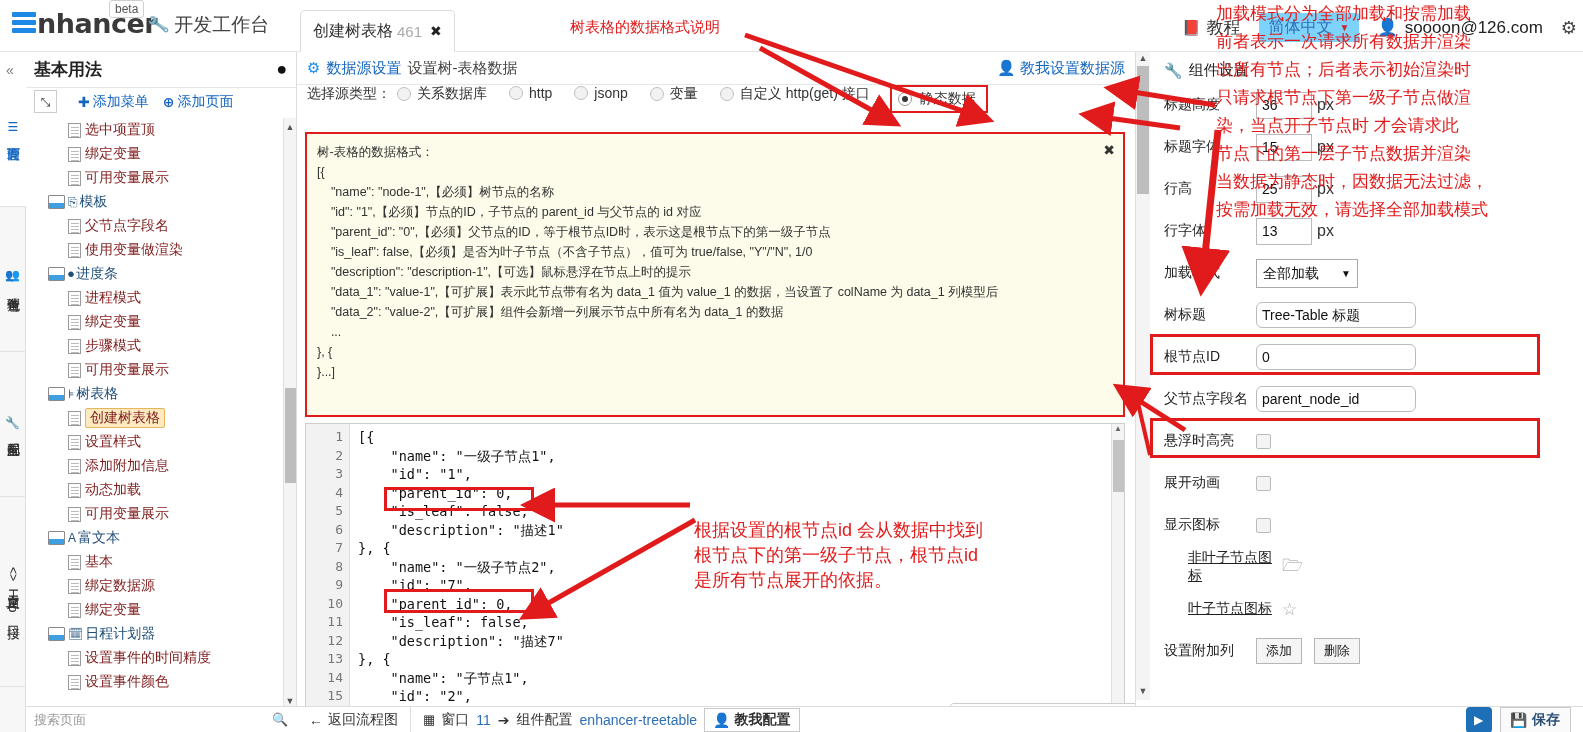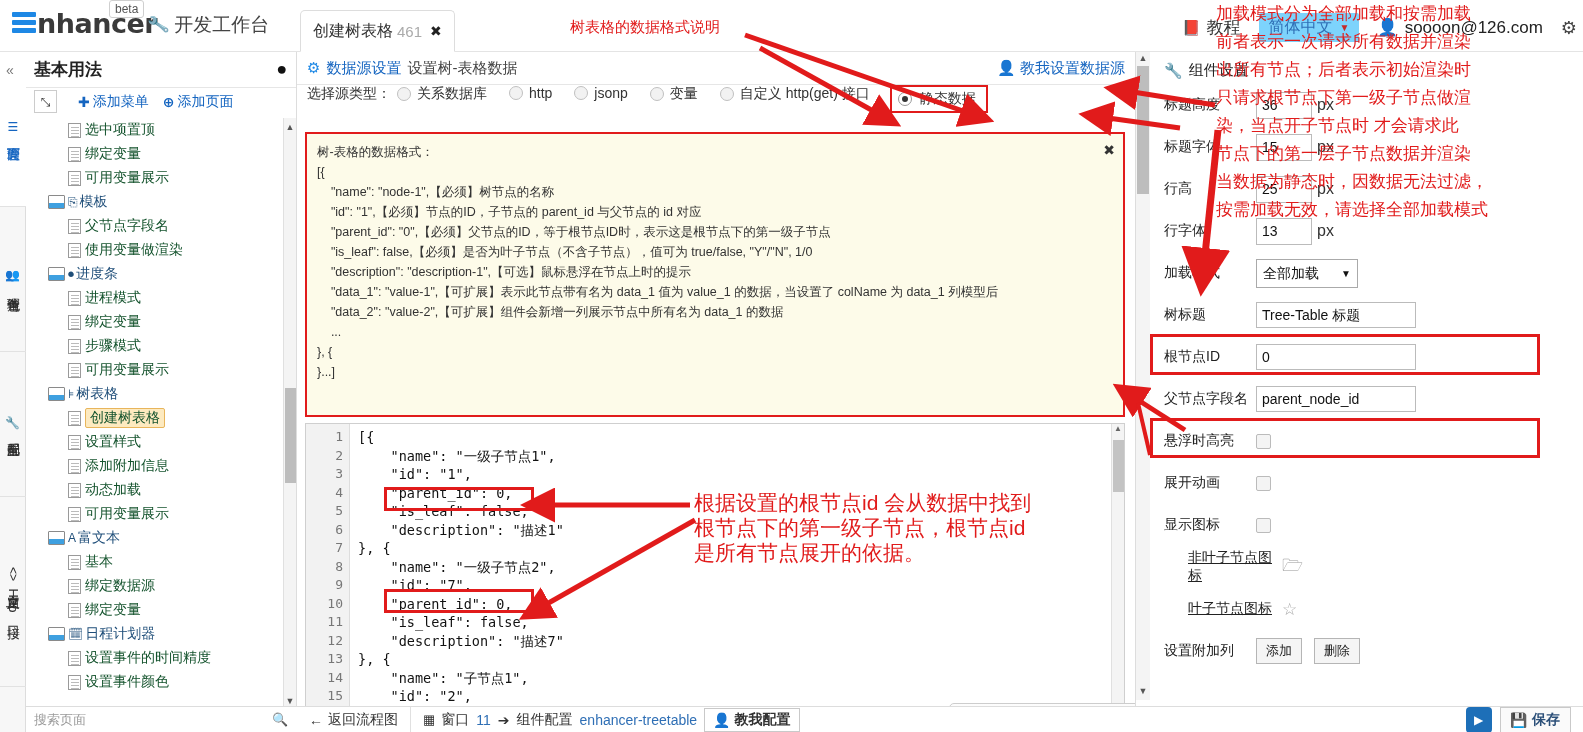--- a/index.html
+++ b/index.html
@@ -93,21 +93,21 @@
     position: relative;
   }
   .tool-expand {
     position: absolute; left: 8px; top: 2px;
     width: 23px; height: 23px; border: 1px solid #ccc; background: #fff;
     display: flex; align-items: center; justify-content: center; font-size: 12px; color: #333;
   }
   .ltools .t { display: flex; align-items: center; gap: 3px; }
 
   .ltree { position: absolute; top: 66px; left: 0; width: 257px; height: 592px; overflow: hidden; }
-  .tnode { display: flex; align-items: center; height: 24px; font-size: 14px; color: #14532d; white-space: nowrap; }
+  .tnode { display: flex; align-items: center; height: 24px; font-size: 14px; color: #7f1d1d; white-space: nowrap; }
   .tnode.folder { padding-left: 22px; color: #1f4e79; }
   .tnode.leaf { padding-left: 42px; }
   .tnode.sel { }
   .tnode.sel .lbl { background: #fdeac0; border: 1px solid #e8b55b; padding: 0 4px; border-radius: 2px; }
   .ic-folder {
     width: 17px; height: 14px; margin-right: 3px; flex: none;
     background: #fff; border: 1px solid #8a8a8a; border-radius: 1px;
     position: relative; overflow: hidden;
   }
   .ic-folder:after { content:""; position:absolute; left:0; bottom:0; width: 100%; height: 5px; background: #3ea0e0; }
@@ -213,21 +213,21 @@
   .unit { margin-left: 5px; font-size: 16px; color: #333; }
   .fsel {
     width: 102px; height: 29px; border: 1px solid #aaa; background: #fff;
     font-size: 14px; padding: 0 6px; line-height: 27px; color: #111;
     display: flex; align-items: center; justify-content: space-between;
   }
   .ftext {
     width: 160px; height: 26px; border: 1px solid #bbb; background: #fff;
     font-size: 14px; padding: 0 5px; line-height: 24px; color: #111;
   }
-  .ftext.wide { width: 160px; }
+  .ftext.wide { width: 160px; border-radius: 6px; }
   .cbox { width: 15px; height: 15px; border: 1px solid #bbb; background: #f4f4f4; border-radius: 2px; }
   .ic-openfolder { font-size: 17px; color: #999; }
   .ic-star { font-size: 17px; color: #aaa; }
   .minibtn {
     border: 1px solid #b5b5b5; background: #f5f5f5; font-size: 13px;
     padding: 3px 9px; margin-right: 12px; color: #222;
   }
 
   .rbox-load {
     position: absolute; left: 14px; top: 282px; width: 390px; height: 41px;
@@ -259,21 +259,21 @@
   }
   .dots-ic { letter-spacing: -1px; font-size: 13px; }
 
   
   .ann {
     position: absolute; color: #e11b1b; font-size: 15px; line-height: 23px;
     white-space: pre; pointer-events: none;
   }
   .ann-top { left: 570px; top: 15px; font-size: 15px; }
   .ann-right { left: 1216px; top: 0px; font-size: 17px; line-height: 28px; }
-  .ann-mid { left: 694px; top: 490px; font-size: 21px; line-height: 25px; }
+  .ann-mid { left: 694px; top: 518px; font-size: 18px; line-height: 25px; }
   svg.anno { position: absolute; left: 0; top: 0; width: 1583px; height: 732px; pointer-events: none; }
   .codebox-hl { position: absolute; border: 3px solid #e11b1b; }
 </style>
 </head>
 <body>
 
 <div id="app">
 
   <div class="topbar">
     <div class="logo-wrap">

